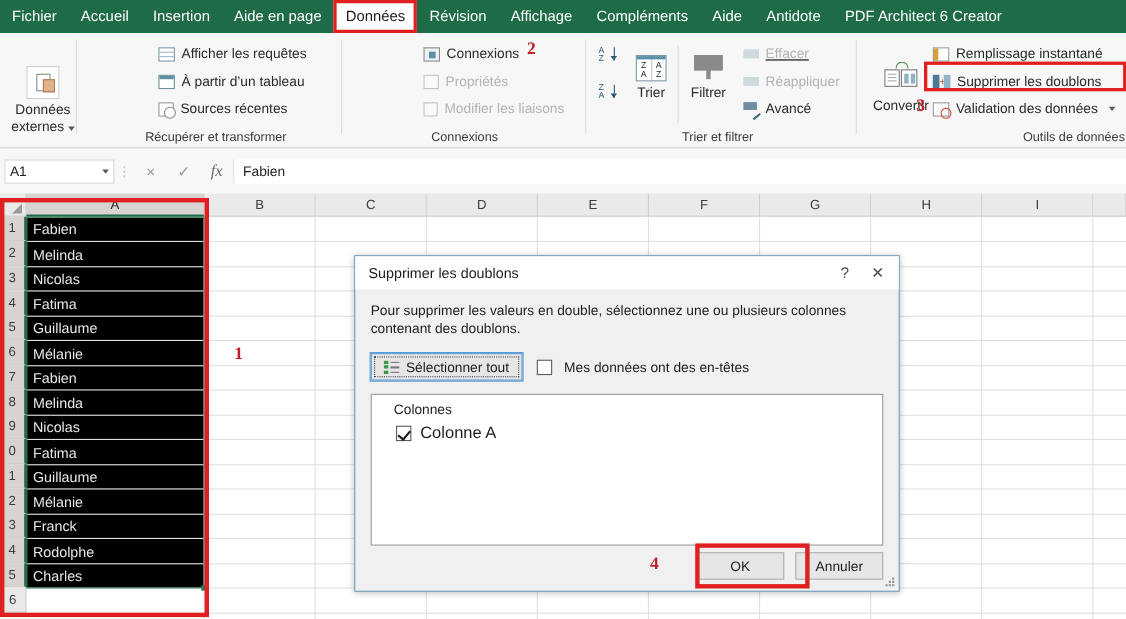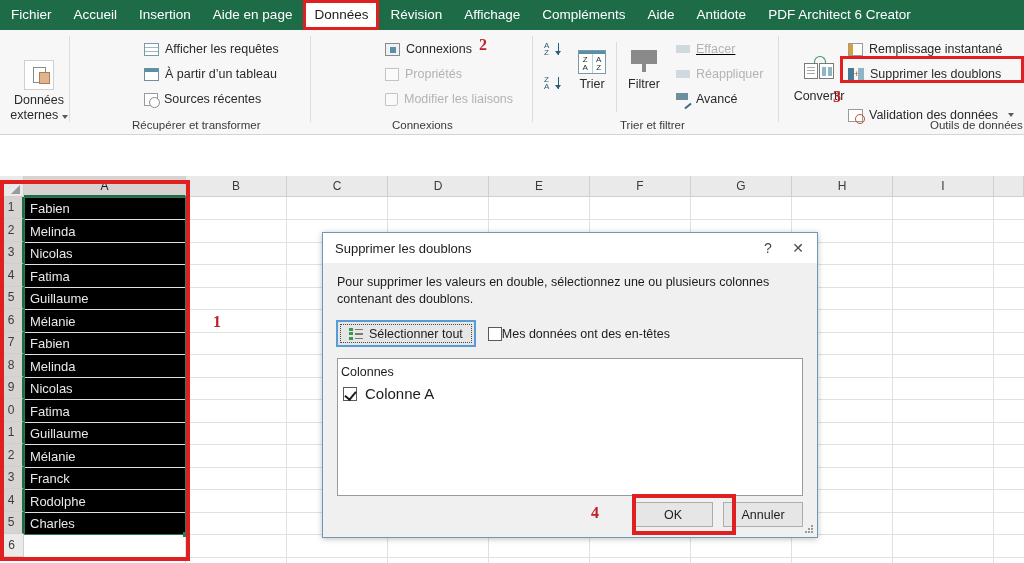--- a/index.html
+++ b/index.html
@@ -231,35 +231,35 @@
   .ic-selall .b{position:absolute;left:0;width:4px;height:3px;background:#3a9a4a;}
   .ic-selall .b:nth-child(1){top:0;} .ic-selall .b:nth-child(2){top:4.5px;} .ic-selall .b:nth-child(3){top:9px;}
   .ic-selall .l{position:absolute;left:6px;width:8px;height:1.5px;background:#7a7a7a;}
   .ic-selall .l:nth-child(4){top:1px;} .ic-selall .l:nth-child(5){top:5.5px;} .ic-selall .l:nth-child(6){top:10px;}
   .ic-dselall { width:14px;height:12px;position:relative; }
   .ic-dselall .b{position:absolute;left:0;width:4px;height:3px;border:1px solid #9a9a9a;background:#fff;}
   .ic-dselall .b:nth-child(1){top:0;} .ic-dselall .b:nth-child(2){top:4.5px;} .ic-dselall .b:nth-child(3){top:9px;}
   .ic-dselall .l{position:absolute;left:6px;width:8px;height:1.5px;background:#7a7a7a;}
   .ic-dselall .l:nth-child(4){top:1px;} .ic-dselall .l:nth-child(5){top:5.5px;} .ic-dselall .l:nth-child(6){top:10px;}
 
-  .cbwrap { display: flex; align-items: center; gap: 0; cursor: pointer; margin-left: 4px; }
+  .cbwrap { display: flex; align-items: center; gap: 11px; cursor: pointer; margin-left: 4px; }
   .cbox {
     width: 14px; height: 14px; background: #fff; border: 1px solid #5a5a5a;
     position: relative; flex: none;
   }
   .cbox.on::after {
     content: ""; position: absolute; left: 3px; top: 1px; width: 5px; height: 9px;
     border: 2px solid #1c1c1c; border-top: none; border-left: none;
     transform: rotate(40deg);
   }
   .cblabel { font-size: 12.5px; color: #1c1c1c; white-space: nowrap; }
 
   .listbox {
     margin: 12px 14px 0 14px; height: 138px; background: #fff;
-    border: 1px solid #9a9a9a; padding: 6px 3px;
+    border: 1px solid #9a9a9a; padding: 6px 20px;
   }
   .lb-hdr { font-size: 12.5px; color: #1c1c1c; margin-bottom: 6px; }
   .lb-item { display: flex; align-items: center; gap: 8px; cursor: pointer; padding-left: 2px; }
   .lb-item .cblabel { font-size: 15px; }
 
   .dlg-foot {
     position: absolute; right: 14px; bottom: 10px; display: flex; gap: 10px;
   }
   .dlg-foot .dbtn { width: 80px; justify-content: center; height: 25px; }
   .resize-grip {
@@ -408,33 +408,44 @@
       <span class="lbl">Remplissage instantané</span>
     </div>
     <div class="smbtn" style="left:848px; top:33px;">
       <span class="icon ic-dedup">
         <span class="c1"></span>
           <span class="x">+</span>
           <span class="c2"></span>
       </span>
       <span class="lbl">Supprimer les doublons</span>
     </div>
-    <div class="smbtn" style="left:848px; top:74px;">
+    <div class="smbtn" style="left:848px; top:58px;">
       <span class="icon ic-valid"></span>
       <span class="lbl">Validation des données</span>
       <span class="caret-dn" style="margin-left:4px;"></span>
     </div>
     <div class="grp-label" style="left:930px;">Outils de données</div>
   </div>
 
   <div class="hl-red" style="left:840px; top:56px; width:184px; height:27px;"></div>
 
   <div class="marker" style="left:479px; top:36px;">2</div>
   <div class="marker" style="left:833px; top:88px;">3</div>
 
+  <div class="fbar">
+    <div class="namebox">
+      <span class="nm">A1</span>
+      <span class="caret-dn"></span>
+    </div>
+    <div class="vdots">⋮</div>
+    <div class="fbtn">×</div>
+    <div class="fbtn">✓</div>
+    <div class="fbtn fx">fx</div>
+    <div class="fcontent">Fabien</div>
+  </div>
 
   <div class="grid">
 
     <div class="colhdr"></div>
     <div class="corner"></div>
 
     <div class="ch sel" style="left:24px;  width:162px;">A</div>
     <div class="ch" style="left:186px; width:101px;">B</div>
     <div class="ch" style="left:287px; width:101px;">C</div>
     <div class="ch" style="left:388px; width:101px;">D</div>

